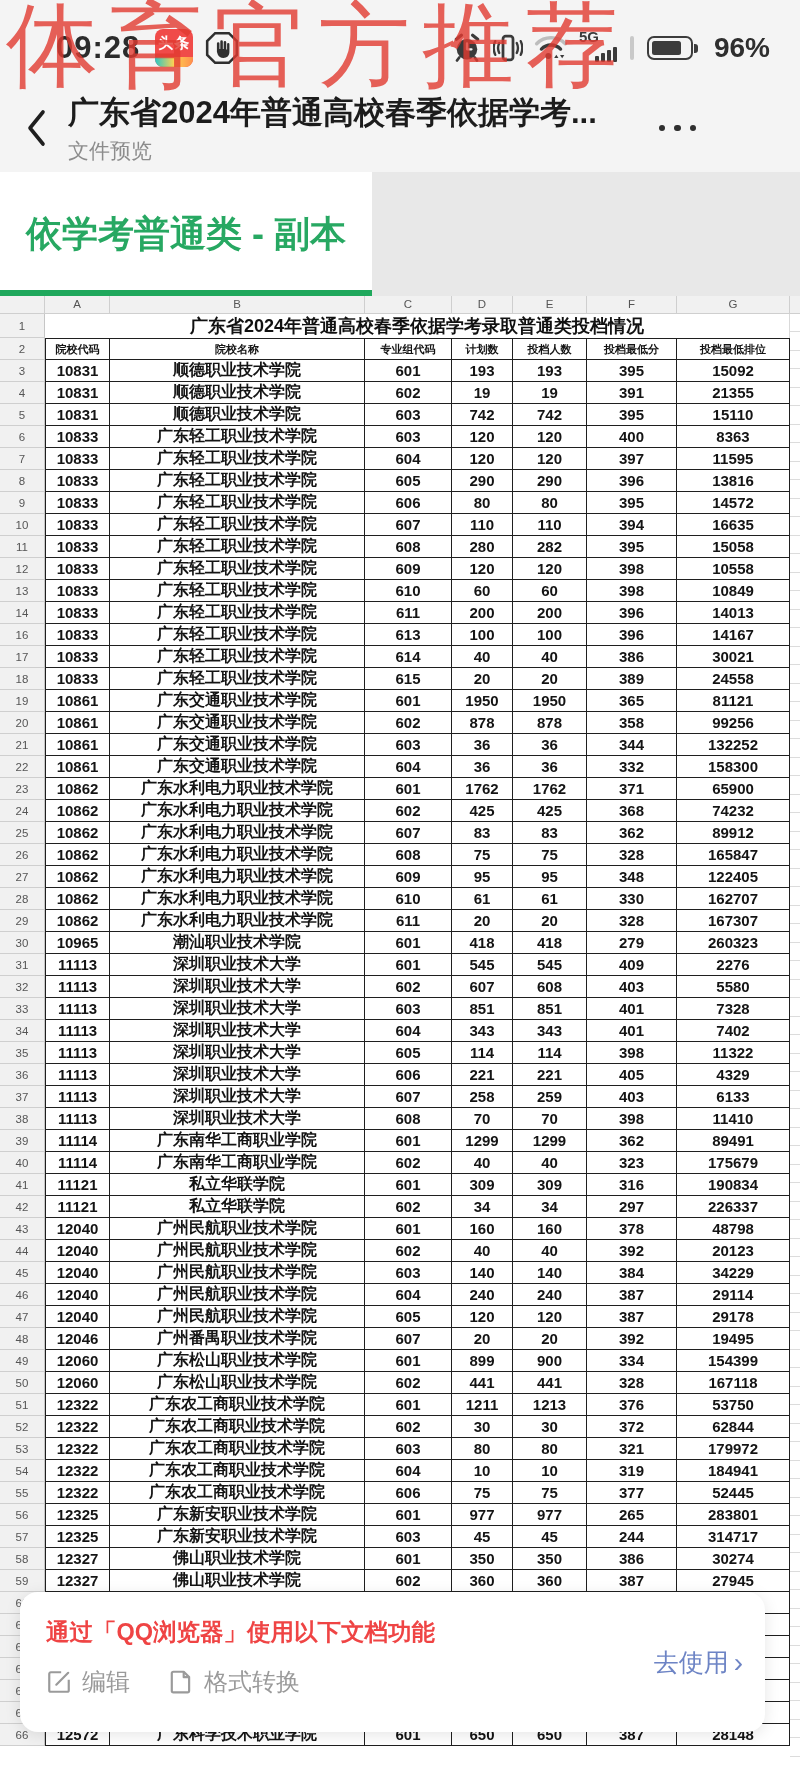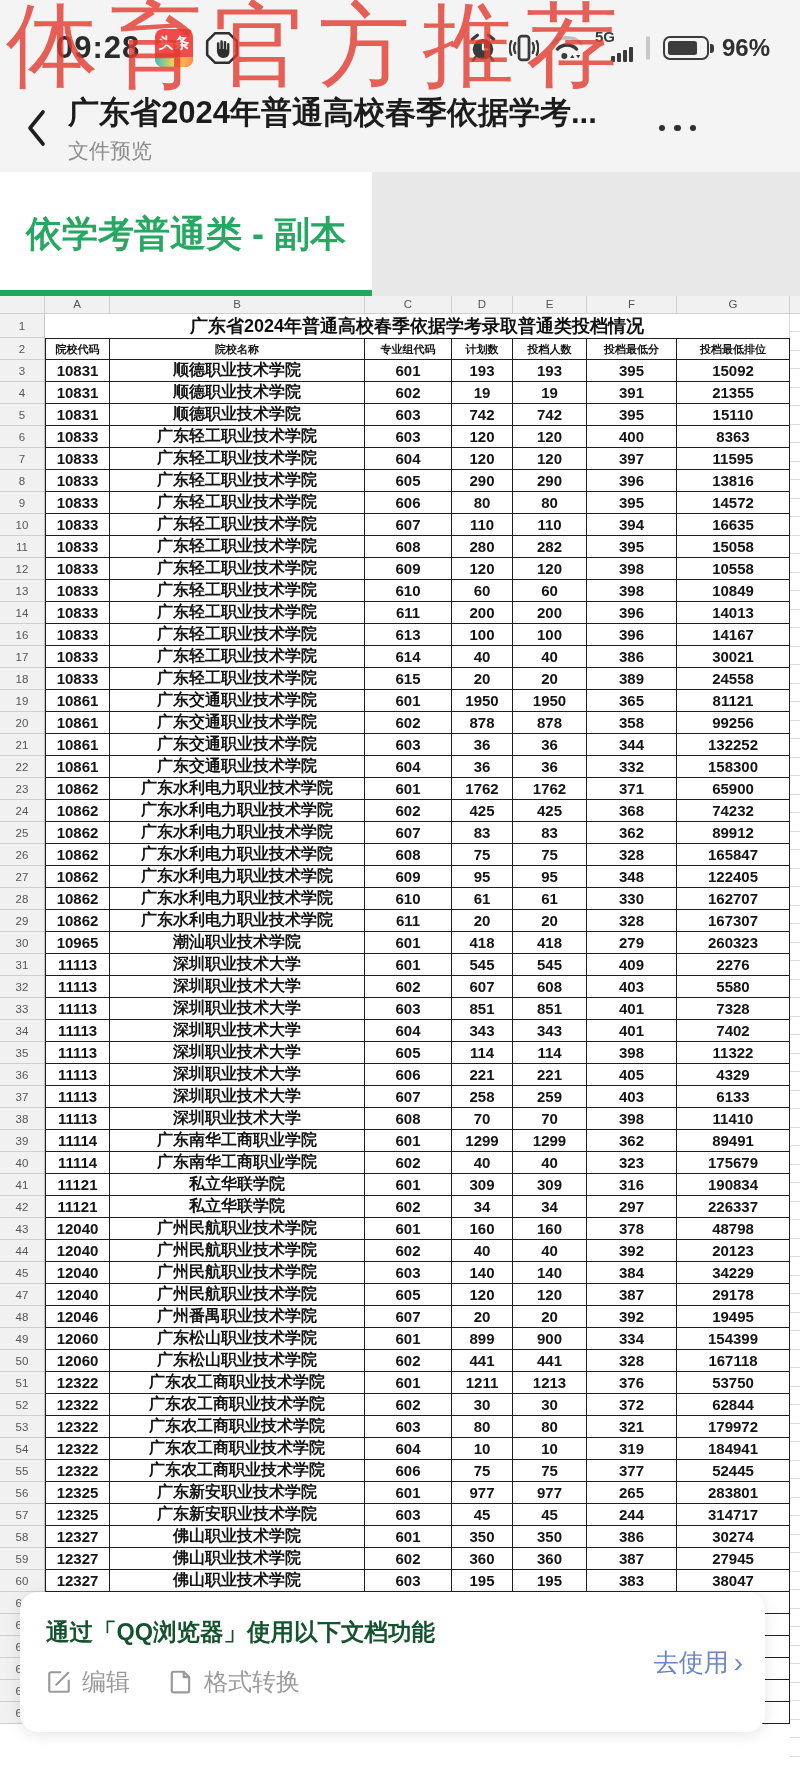--- a/index.html
+++ b/index.html
@@ -22,21 +22,21 @@
   .toutiao em{display:block;width:100%;height:10px;background:linear-gradient(90deg,#2bc7c3,#ffd052,#ff8f4c);}
   .sb-spacer{flex:1;}
   .netblock{position:relative;width:38px;height:34px;}
   .netblock .nettext{position:absolute;top:-3px;left:0;font-size:15px;font-weight:700;color:#3a3a3a;}
   .bars{position:absolute;bottom:3px;right:0;display:flex;align-items:flex-end;gap:2px;}
   .bars b{display:block;width:4px;background:#3a3a3a;border-radius:1px;}
   .sepbar{width:4px;height:24px;background:#c9c9c9;border-radius:2px;margin:0 2px;}
   .bat{position:relative;width:46px;height:24px;border:2.6px solid #3c3c3c;border-radius:7px;box-sizing:border-box;}
   .bat .lvl{position:absolute;left:2.6px;top:2.6px;bottom:2.6px;width:29px;background:#3c3c3c;border-radius:2.5px;}
   .bat .nub{position:absolute;right:-7.5px;top:6px;width:4.5px;height:9px;background:#3c3c3c;border-radius:0 3px 3px 0;}
-  .pct{font-size:24px;font-weight:600;color:#2f2f2f;margin-left:2px;}
+  .pct{font-size:28px;font-weight:600;color:#2f2f2f;margin-left:10px;}
 
   
   .navbar{position:absolute;top:84px;left:0;width:800px;height:88px;z-index:2;display:flex;align-items:center;}
   .backbtn{margin-left:26px;display:flex;align-items:center;}
   .titleblock{margin-left:20px;display:flex;flex-direction:column;min-width:0;}
   .navtitle{font-size:31px;font-weight:700;color:#1c1c1c;white-space:nowrap;max-width:575px;overflow:hidden;}
   .navsub{font-size:21px;color:#8c8c8c;margin-top:3px;}
   .menudots{margin-left:auto;margin-right:104px;display:flex;gap:9px;align-items:center;}
   .menudots span{width:6.5px;height:6.5px;border-radius:50%;background:#2f2f2f;}
 
@@ -66,21 +66,21 @@
   tr.data-row td{height:18.5px;}
   tr.data-row td.c2{font-size:16px;}
   .sliver-head{position:absolute;left:790px;top:296px;width:10px;height:18px;background:#f1f1f1;
     border-bottom:1px solid #cfcfcf;box-sizing:border-box;}
   .sliver{position:absolute;left:790px;top:314px;width:10px;height:1452px;
     background:repeating-linear-gradient(to bottom,#fff 0 17.4px,#dcdcdc 17.4px 18.5px);}
 
   
   .banner{position:absolute;left:20px;top:1592px;width:745px;height:140px;background:#fff;border-radius:18px;
     box-shadow:0 3px 16px rgba(0,0,0,.10);z-index:4;}
-  .banner .btitle{position:absolute;left:26px;top:24px;font-size:23.5px;font-weight:600;color:#14532d;}
+  .banner .btitle{position:absolute;left:26px;top:24px;font-size:23.5px;font-weight:600;color:#ef4444;}
   .bactions{position:absolute;left:26px;top:74px;display:flex;align-items:center;gap:38px;}
   .baction{display:flex;align-items:center;gap:10px;color:var(--banner_gray,#9a9a9a);font-size:24px;}
   .cta{position:absolute;right:22px;top:50%;transform:translateY(-50%);display:flex;align-items:center;gap:5px;
     color:var(--cta_blue,#6d84c5);font-size:25px;font-weight:500;margin-left:48px;}
   .cta .chev{font-size:28px;line-height:1;font-weight:400;}
 </style>
 </head>
 <body>
 
 <div class="screen">
@@ -618,20 +618,30 @@
             <td class="gutter">45</td>
             <td class="dk c1 first">12040</td>
             <td class="dk c2">广州民航职业技术学院</td>
             <td class="dk c3">603</td>
             <td class="dk c4">140</td>
             <td class="dk c5">140</td>
             <td class="dk c6">384</td>
             <td class="dk c7">34229</td>
           </tr>
           <tr class="data-row">
+            <td class="gutter">46</td>
+            <td class="dk c1 first">12040</td>
+            <td class="dk c2">广州民航职业技术学院</td>
+            <td class="dk c3">604</td>
+            <td class="dk c4">240</td>
+            <td class="dk c5">240</td>
+            <td class="dk c6">387</td>
+            <td class="dk c7">29114</td>
+          </tr>
+          <tr class="data-row">
             <td class="gutter">47</td>
             <td class="dk c1 first">12040</td>
             <td class="dk c2">广州民航职业技术学院</td>
             <td class="dk c3">605</td>
             <td class="dk c4">120</td>
             <td class="dk c5">120</td>
             <td class="dk c6">387</td>
             <td class="dk c7">29178</td>
           </tr>
           <tr class="data-row">

